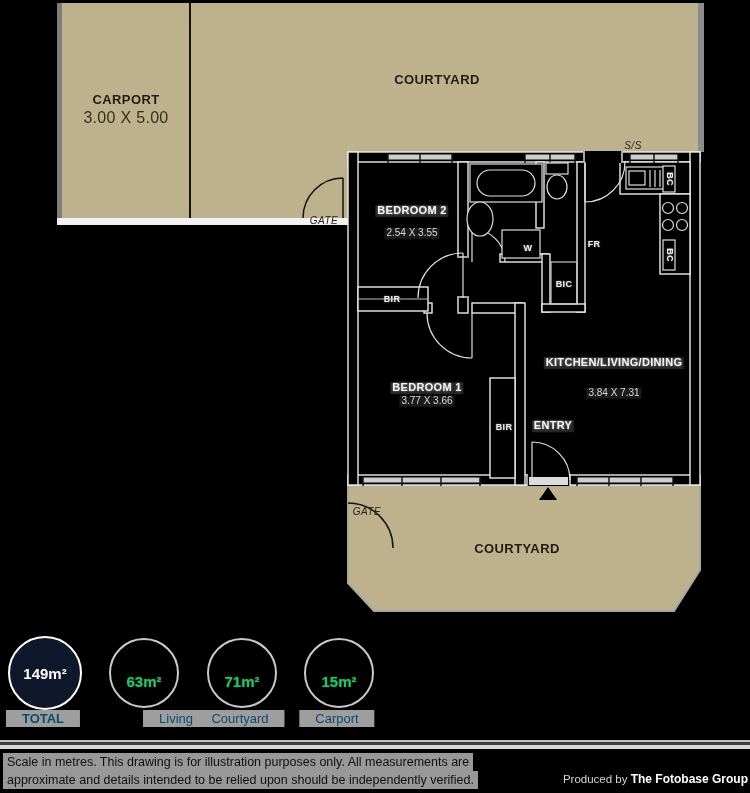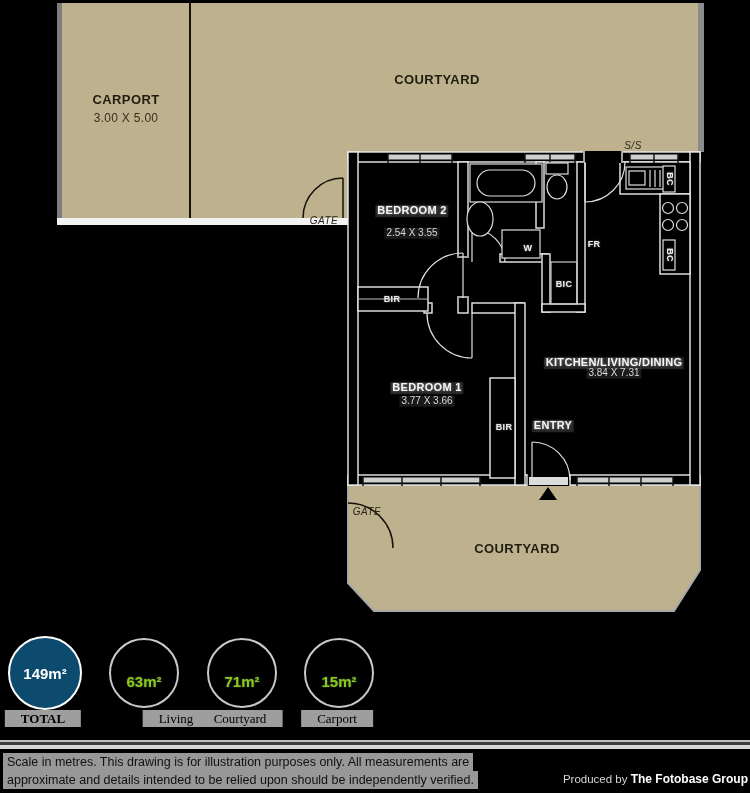--- a/index.html
+++ b/index.html
@@ -1,37 +1,37 @@
 <!DOCTYPE html>
 <html><head>
 <meta charset="utf-8">
 <style>
   html,body{margin:0;padding:0;background:#000;}
   .stage{position:relative;width:750px;height:793px;background:#000;overflow:hidden;
          font-family:"Liberation Sans",sans-serif;}
   .stage svg{position:absolute;left:0;top:0;}
   .lbl{position:absolute;transform:translate(-50%,-50%);white-space:nowrap;line-height:1.05;}
   .outdoor-name{color:#211c11;font-weight:700;font-size:13px;letter-spacing:.4px;}
-  .outdoor-dim{color:#37301d;font-size:12px;letter-spacing:.3px;}
+  .outdoor-dim{color:#37301d;font-size:16px;letter-spacing:.3px;}
   .gate{color:#2a2418;font-size:10px;letter-spacing:.5px;font-style:italic;}
   .room-name{color:#f7f7f7;font-weight:700;font-size:11px;letter-spacing:.3px;
              background:rgba(130,130,130,.28);padding:0 2px;
              text-shadow:0 0 3px rgba(170,170,170,.8);}
   .room-dim{color:#d9d9d9;font-size:10px;background:rgba(120,120,120,.22);padding:0 2px;}
   .tag{color:#ededed;font-size:9px;font-weight:700;letter-spacing:.3px;
        text-shadow:0 0 2px rgba(140,140,140,.9);}
   .tag-rot{transform:translate(-50%,-50%) rotate(90deg);}
   .circle{position:absolute;border-radius:50%;display:flex;align-items:center;justify-content:center;}
-  .circle-total{background:#0c4a6e;border:2px solid #fff;}
+  .circle-total{background:#0f172a;border:2px solid #fff;}
   .circle-open{background:transparent;border:2px solid #c9c9c9;}
   .circle-val{font-size:15px;font-weight:700;}
   .circle-total .circle-val{color:#fff;}
-  .circle-open .circle-val{color:#84cc16;text-shadow:0 0 2px rgba(255,255,255,.35);margin-top:16px;}
-  .area-label{position:absolute;transform:translateX(-50%);background:#9e9e9e;color:#000000;
-              font-size:13px;padding:0 16px;line-height:17px;font-family:Liberation Serif, serif;}
+  .circle-open .circle-val{color:#22c55e;text-shadow:0 0 2px rgba(255,255,255,.35);margin-top:16px;}
+  .area-label{position:absolute;transform:translateX(-50%);background:#9e9e9e;color:#0c4a6e;
+              font-size:13px;padding:0 16px;line-height:17px;}
   .area-label.bold{font-weight:700;}
   .scalebar{position:absolute;left:0;top:740;width:750px;height:9px;
             background:linear-gradient(#bfbfbf 0 2px,#3d3d3d 2px 5px,#d8d8d8 5px 9px);}
   .disc{position:absolute;left:3px;background:#989898;color:#101010;font-size:12.5px;
         line-height:16px;padding:1px 4px;display:inline-block;}
   .credit{position:absolute;right:2px;top:772px;font-size:11.5px;color:#d6d6d6;}
   .credit b{color:#fff;font-size:12px;}
 </style>
 </head>
 <body>
@@ -177,21 +177,21 @@
   <div class="lbl outdoor-name" style="left:517px;top:549px;">COURTYARD</div>
   <div class="lbl gate" style="left:324px;top:221px;">GATE</div>
   <div class="lbl gate" style="left:367px;top:512px;">GATE</div>
   <div class="lbl gate" style="left:633px;top:146px;">S/S</div>
 
   <div class="lbl room-name" style="left:412px;top:211px;">BEDROOM 2</div>
   <div class="lbl room-dim" style="left:412px;top:233px;">2.54 X 3.55</div>
   <div class="lbl room-name" style="left:427px;top:388px;">BEDROOM 1</div>
   <div class="lbl room-dim" style="left:427px;top:401px;">3.77 X 3.66</div>
   <div class="lbl room-name" style="left:614px;top:363px;">KITCHEN/LIVING/DINING</div>
-  <div class="lbl room-dim" style="left:614px;top:373px;">3.84 X 7.31</div>
+  <div class="lbl room-dim" style="left:614px;top:393px;">3.84 X 7.31</div>
   <div class="lbl room-name" style="left:553px;top:426px;">ENTRY</div>
 
   <div class="lbl tag" style="left:528px;top:249px;">W</div>
   <div class="lbl tag" style="left:564px;top:285px;">BIC</div>
   <div class="lbl tag" style="left:594px;top:245px;">FR</div>
   <div class="lbl tag" style="left:392px;top:300px;">BIR</div>
   <div class="lbl tag" style="left:504px;top:428px;">BIR</div>
   <div class="lbl tag tag-rot" style="left:669px;top:179px;">BC</div>
   <div class="lbl tag tag-rot" style="left:669px;top:255px;">BC</div>
 

